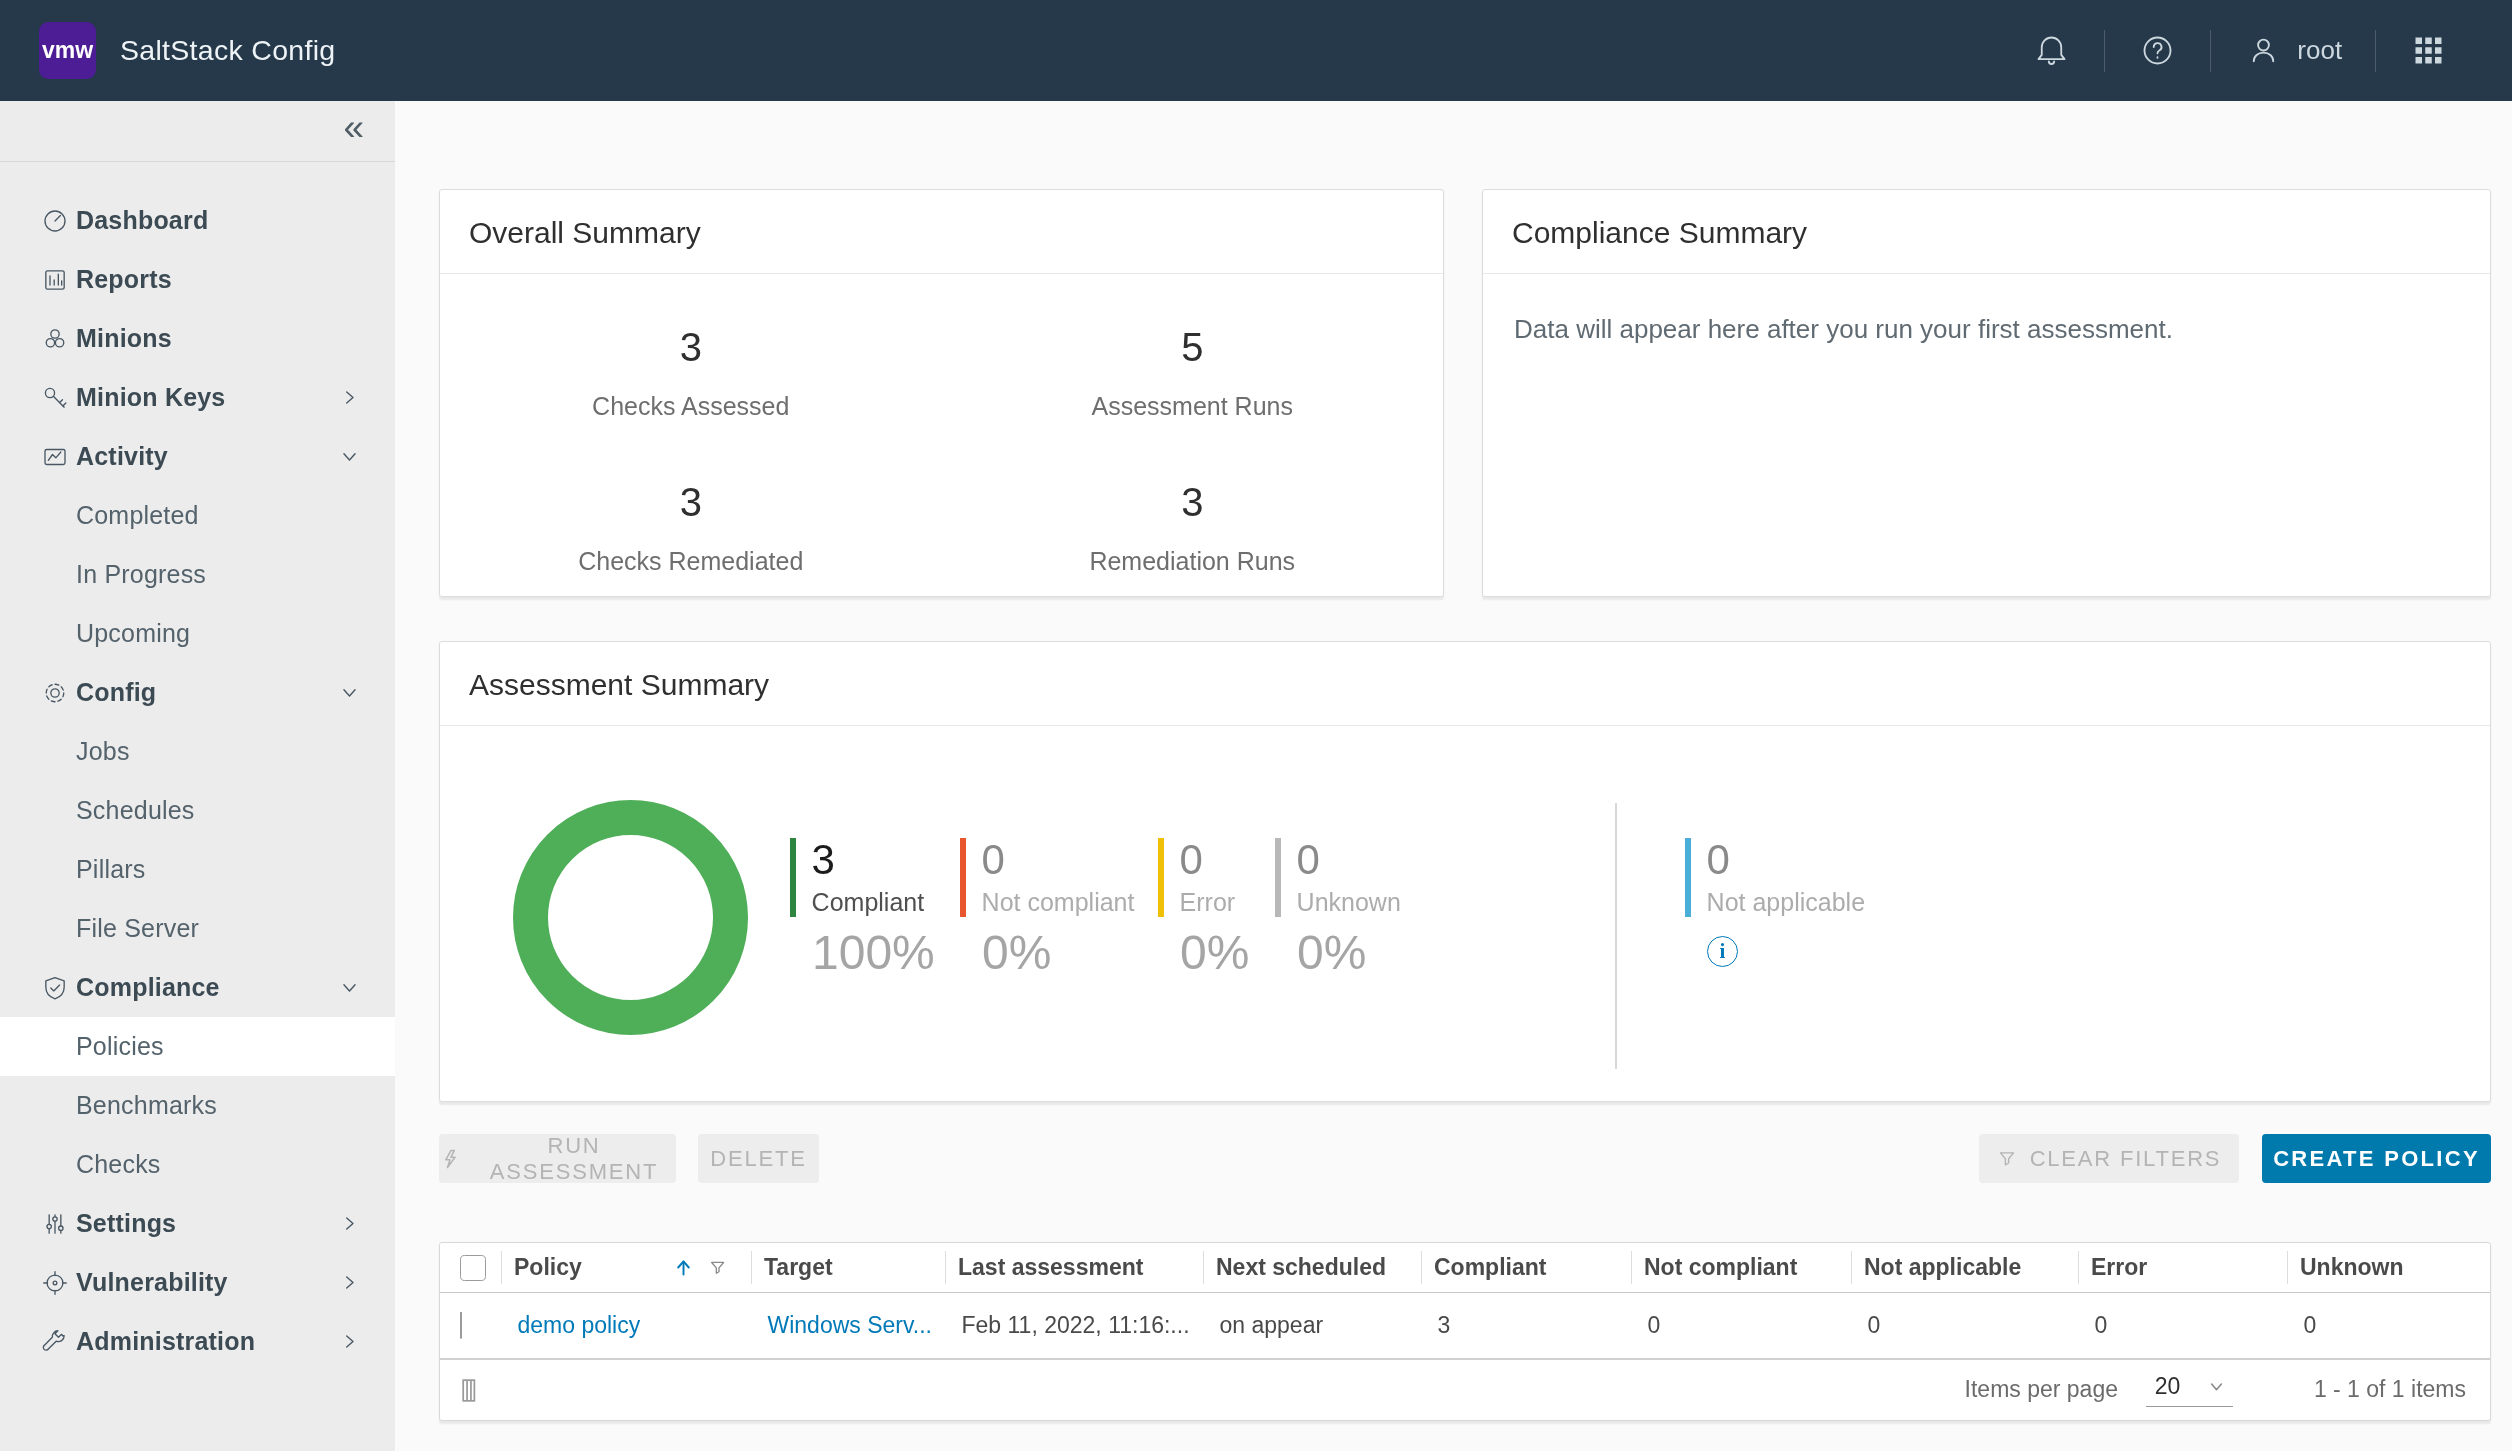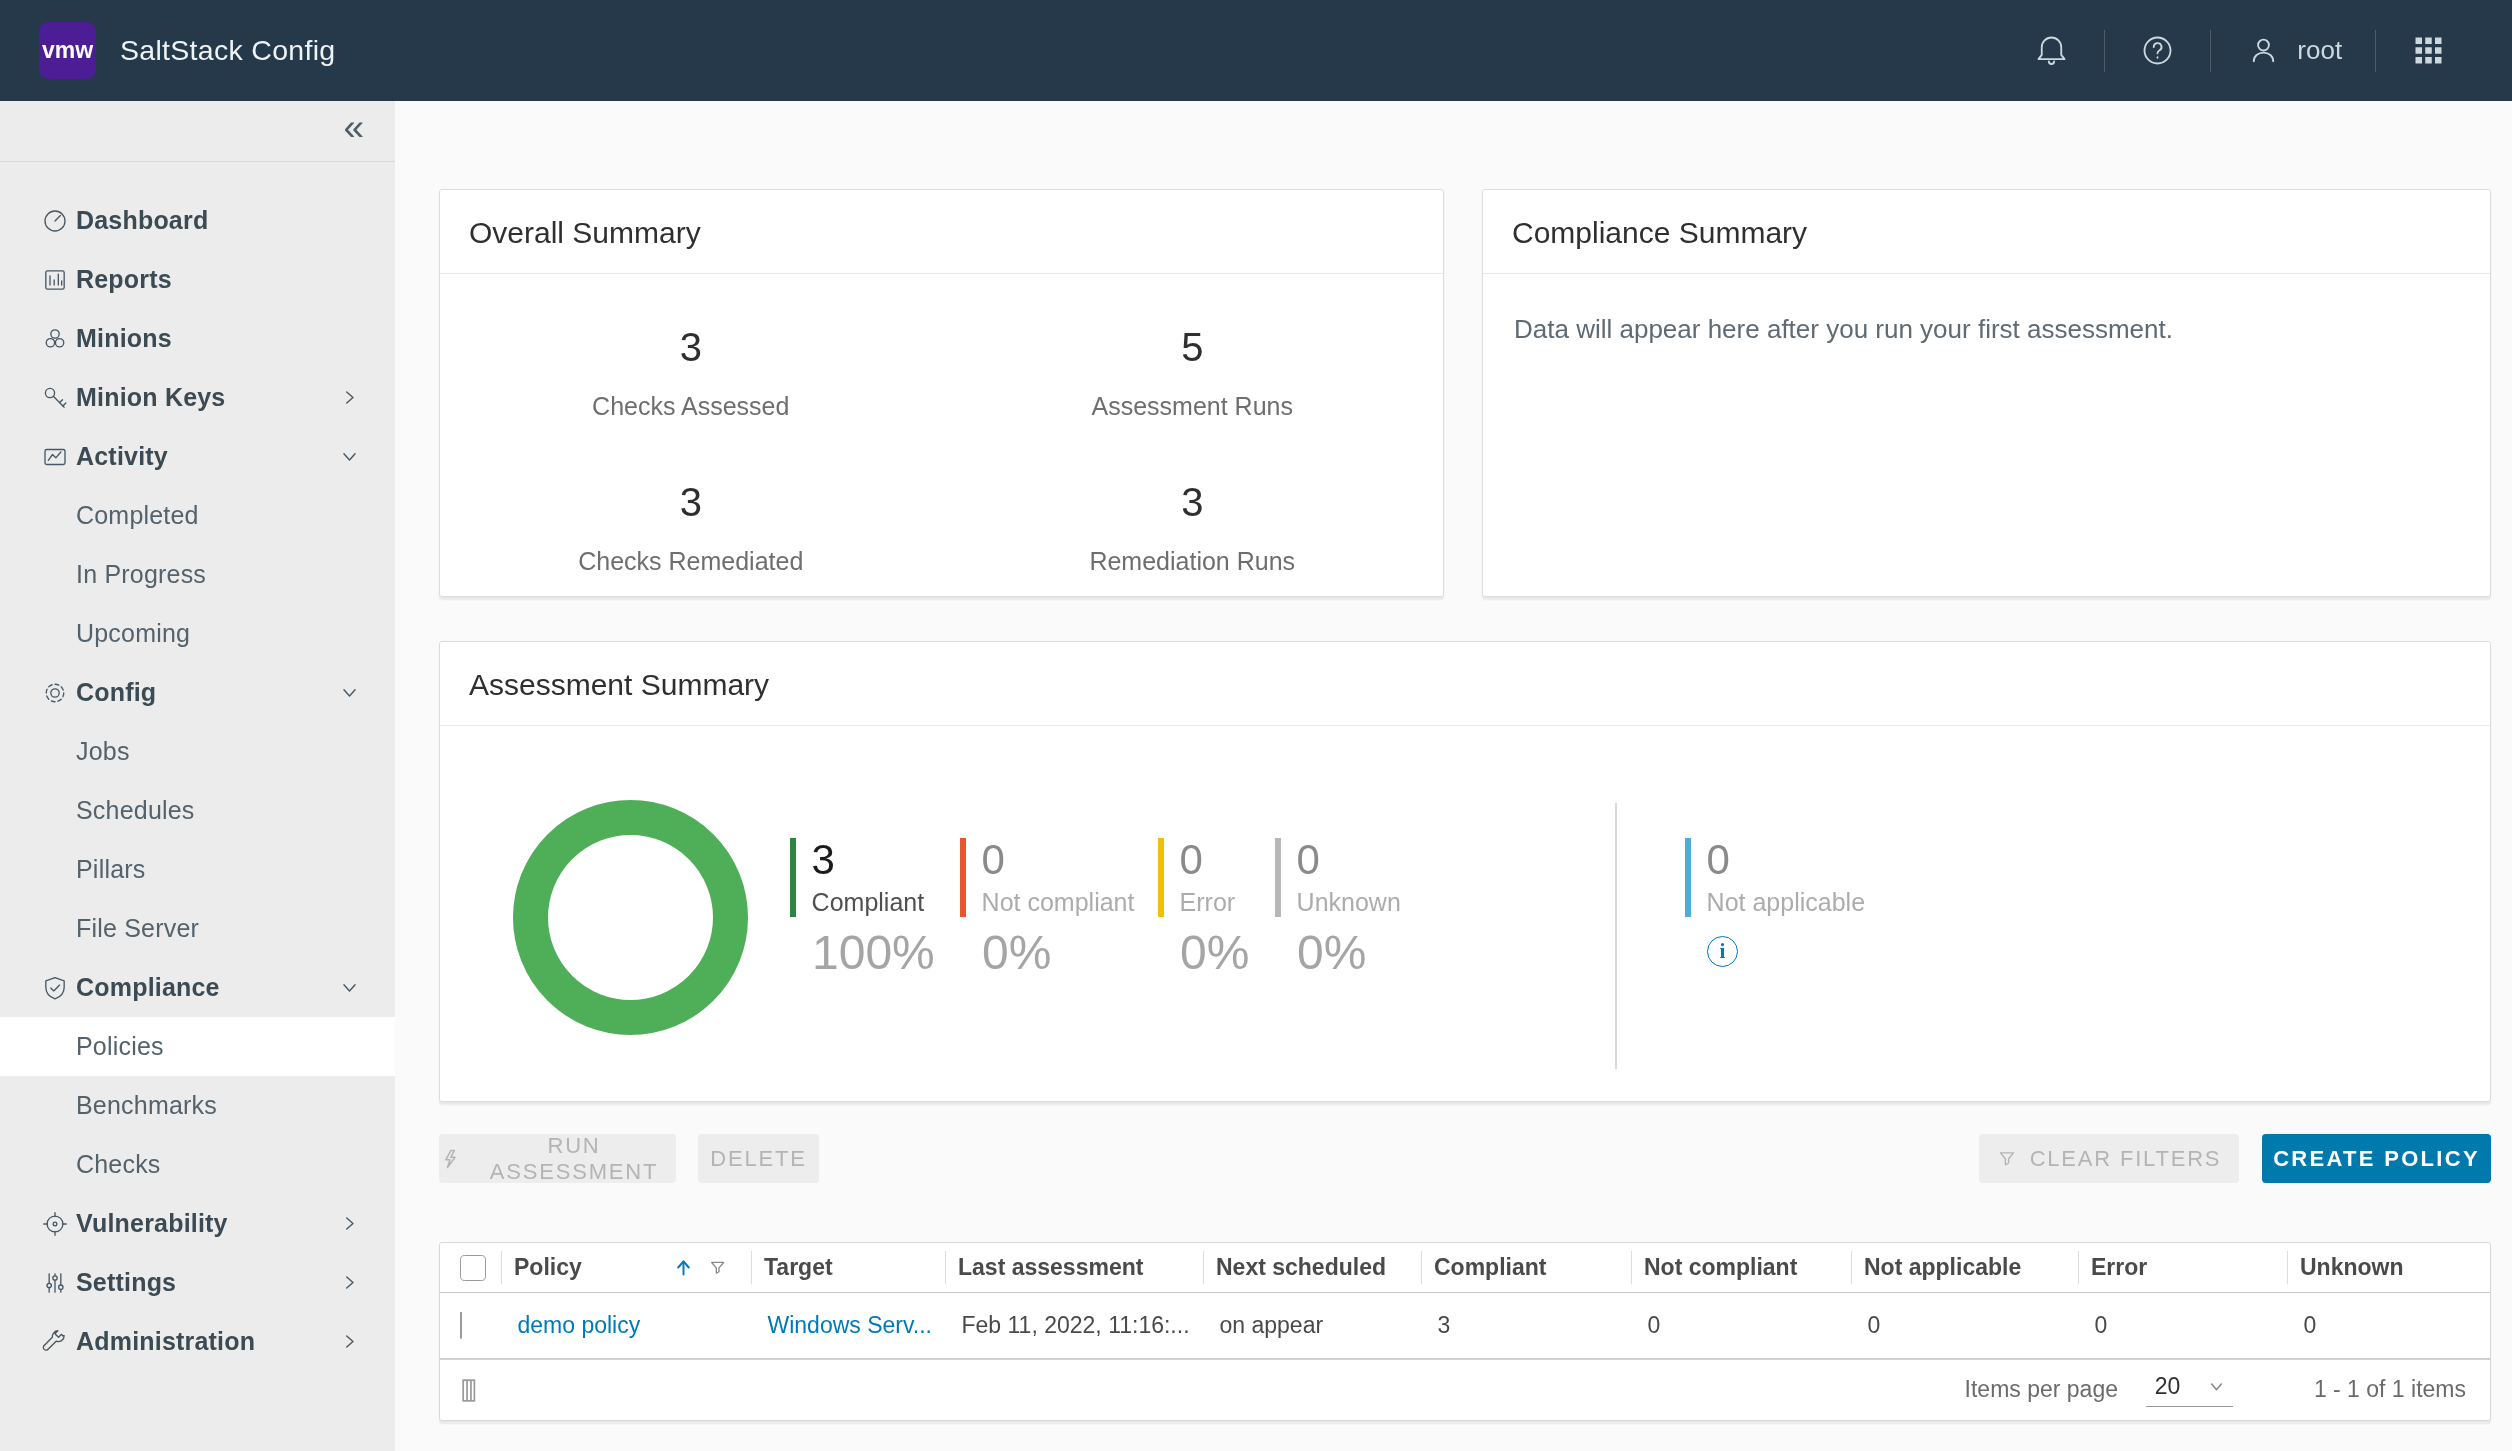--- a/index.html
+++ b/index.html
@@ -340,48 +340,48 @@
     <div class="si sub">
       <span class="si-label">Benchmarks</span>
     </div>
     <div class="si sub">
       <span class="si-label">Checks</span>
     </div>
 
     <div class="si top">
       <span class="si-icon">
           <svg viewBox="0 0 36 36">
+            <line x1="11" y1="7" x2="11" y2="29"></line>
+            <line x1="18" y1="7" x2="18" y2="29"></line>
+            <line x1="25" y1="7" x2="25" y2="29"></line>
+            <circle cx="11" cy="21" r="2.6" fill="#ececec"></circle>
+            <circle cx="18" cy="12" r="2.6" fill="#ececec"></circle>
+            <circle cx="25" cy="23" r="2.6" fill="#ececec"></circle>
+          </svg>
+        </span>
+      <span class="si-label">Settings</span>
+      <span class="si-chevron">
+          <svg viewBox="0 0 36 36">
+            <polyline points="14,10 23,18 14,26" fill="none"></polyline>
+          </svg>
+        </span>
+    </div>
+
+    <div class="si top">
+      <span class="si-icon">
+          <svg viewBox="0 0 36 36">
             <circle cx="18" cy="18" r="9.5"></circle>
             <circle cx="18" cy="18" r="2.2"></circle>
             <line x1="18" y1="4.5" x2="18" y2="9"></line>
             <line x1="18" y1="27" x2="18" y2="31.5"></line>
             <line x1="4.5" y1="18" x2="9" y2="18"></line>
             <line x1="27" y1="18" x2="31.5" y2="18"></line>
           </svg>
         </span>
       <span class="si-label">Vulnerability</span>
-      <span class="si-chevron">
-          <svg viewBox="0 0 36 36">
-            <polyline points="14,10 23,18 14,26" fill="none"></polyline>
-          </svg>
-        </span>
-    </div>
-
-    <div class="si top">
-      <span class="si-icon">
-          <svg viewBox="0 0 36 36">
-            <line x1="11" y1="7" x2="11" y2="29"></line>
-            <line x1="18" y1="7" x2="18" y2="29"></line>
-            <line x1="25" y1="7" x2="25" y2="29"></line>
-            <circle cx="11" cy="21" r="2.6" fill="#ececec"></circle>
-            <circle cx="18" cy="12" r="2.6" fill="#ececec"></circle>
-            <circle cx="25" cy="23" r="2.6" fill="#ececec"></circle>
-          </svg>
-        </span>
-      <span class="si-label">Settings</span>
       <span class="si-chevron">
           <svg viewBox="0 0 36 36">
             <polyline points="14,10 23,18 14,26" fill="none"></polyline>
           </svg>
         </span>
     </div>
 
     <div class="si top">
       <span class="si-icon">
           <svg viewBox="0 0 36 36">

